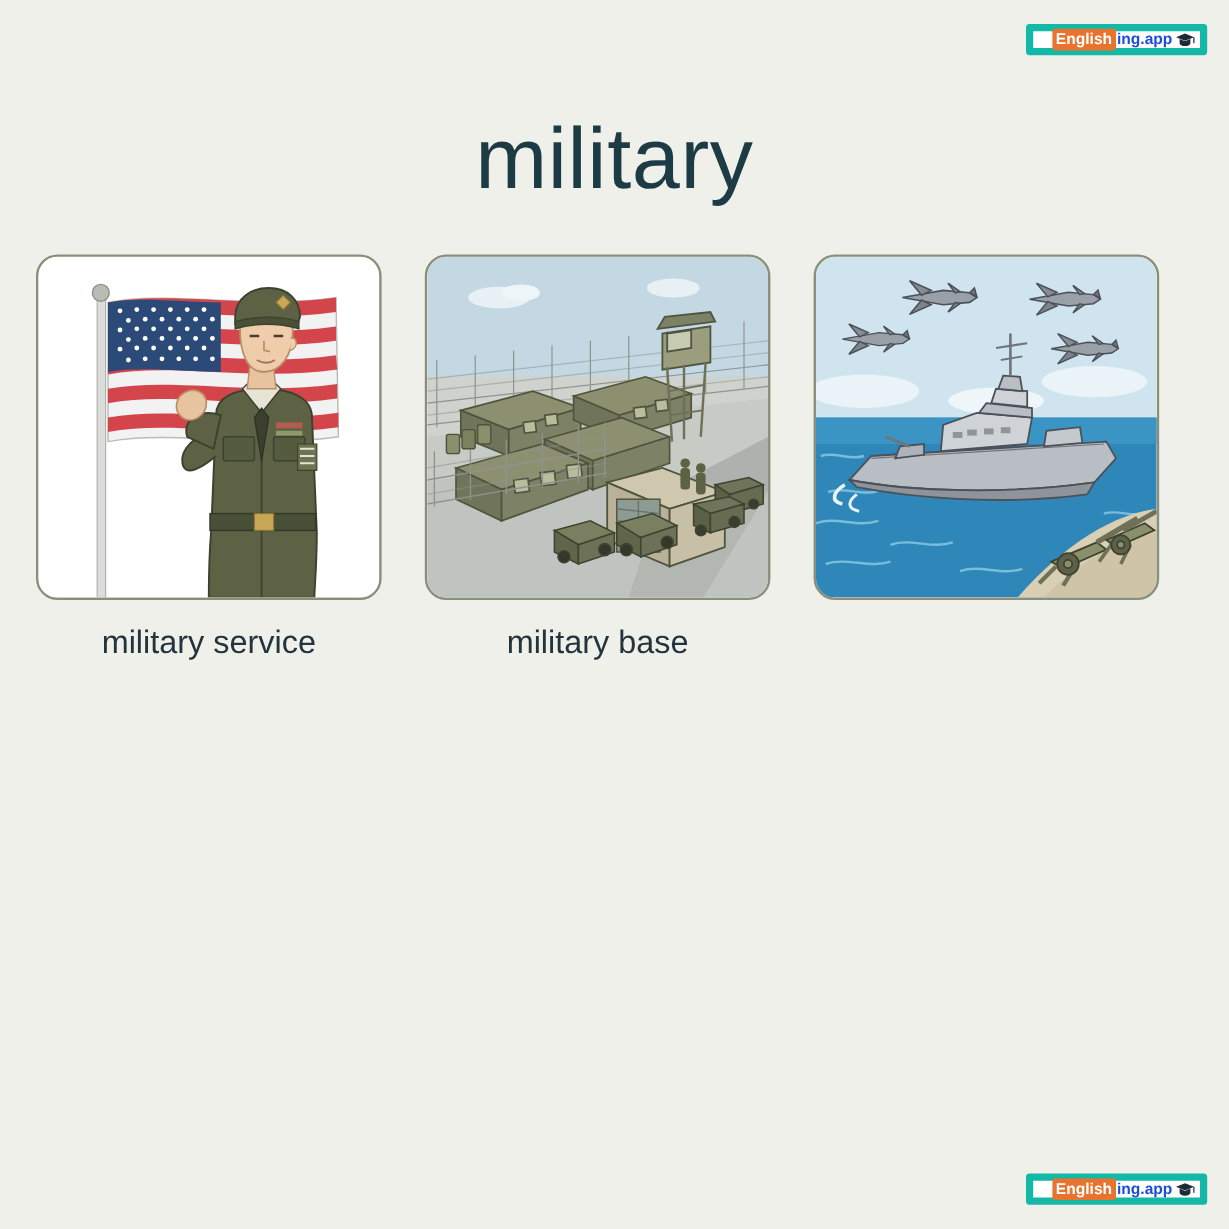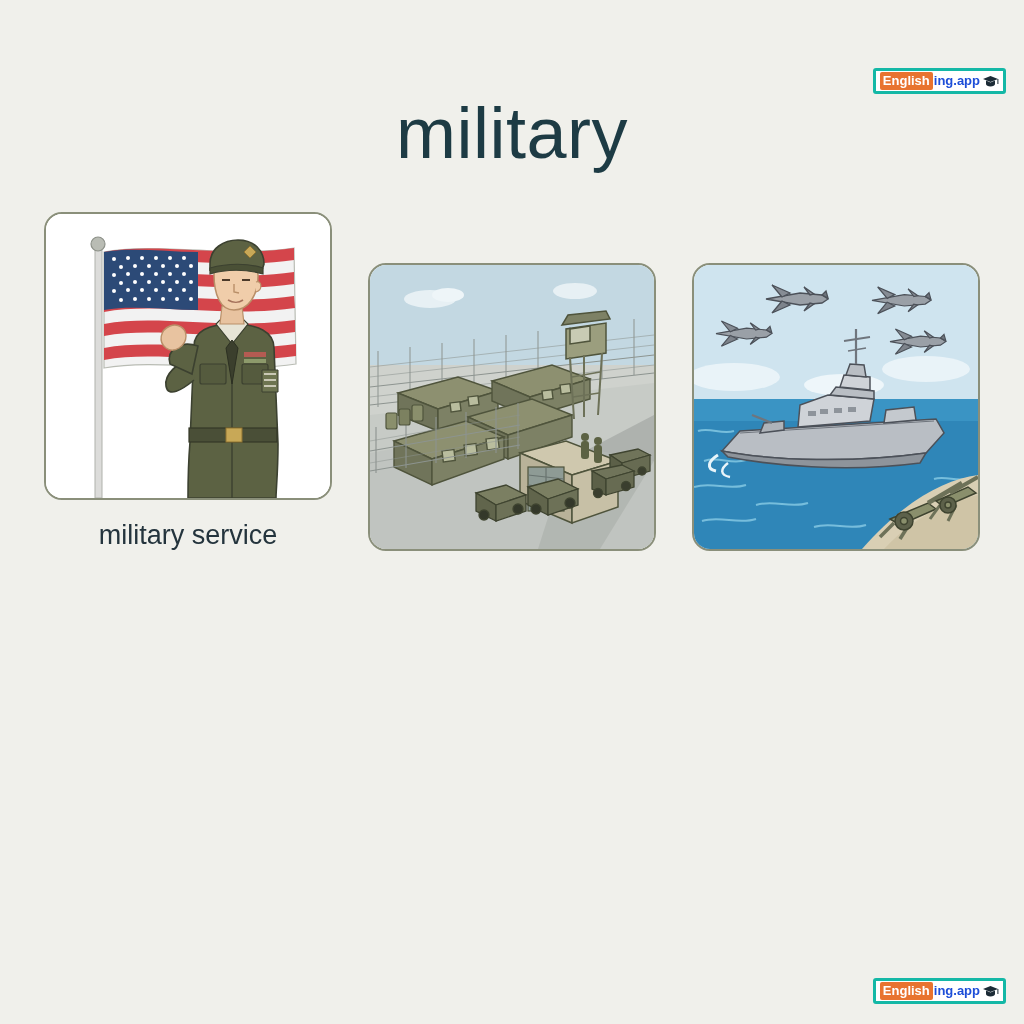--- a/index.html
+++ b/index.html
@@ -14,26 +14,25 @@
     position: relative;
     overflow: hidden;
   }
 
   
   .watermark {
     position: absolute;
     display: flex;
     align-items: center;
     background: #ffffff;
-    border: 3px solid #14b8a6;
+    border: 6px solid #14b8a6;
     border-radius: 3px;
-    padding: 3px 4px 3px 4px;
+    padding: 3px 4px 3px 16px;
     box-sizing: border-box;
     height: 26px;
-    margin-top: 48px;
   }
   .watermark.top { right: 18px; top: 20px; }
   .watermark.bottom { right: 18px; bottom: 20px; }
   .wm-orange {
     background: #e8732f;
     color: #ffffff;
     font-size: 13px;
     font-weight: bold;
     padding: 2px 3px;
     line-height: 14px;
@@ -62,25 +61,24 @@
     color: #1d3b44;
     font-weight: normal;
     letter-spacing: 0.5px;
     margin-top: 30px;
   }
 
   
   .cards {
     position: absolute;
     top: 212px;
-    left: 44px;
+    left: 30px;
     width: 936px;
     display: flex;
     justify-content: space-between;
-    align-items: flex-end;
   }
   .card {
     width: 288px;
   }
   .thumb {
     width: 288px;
     height: 288px;
     border-radius: 18px;
     border: 2px solid #8a8f7a;
     background: #ffffff;
@@ -405,20 +403,21 @@
         </g>
 
         <g>
           <circle cx="215" cy="172" r="4" fill="#5c6243"></circle>
           <rect x="211" y="176" width="8" height="18" rx="3" fill="#5c6243"></rect>
           <circle cx="228" cy="176" r="4" fill="#5c6243"></circle>
           <rect x="224" y="180" width="8" height="18" rx="3" fill="#5c6243"></rect>
         </g>
       </svg>
     </div>
+    <div class="caption">military base</div>
   </div>
 
   <div class="card">
     <div class="thumb">
       <svg width="284" height="284" viewBox="0 0 284 284">
 
         <rect width="284" height="140" fill="#cfe4ef"></rect>
         <ellipse cx="40" cy="112" rx="46" ry="14" fill="#e9f3f8"></ellipse>
         <ellipse cx="232" cy="104" rx="44" ry="13" fill="#e9f3f8"></ellipse>
         <ellipse cx="150" cy="120" rx="40" ry="11" fill="#eef6fa"></ellipse>

